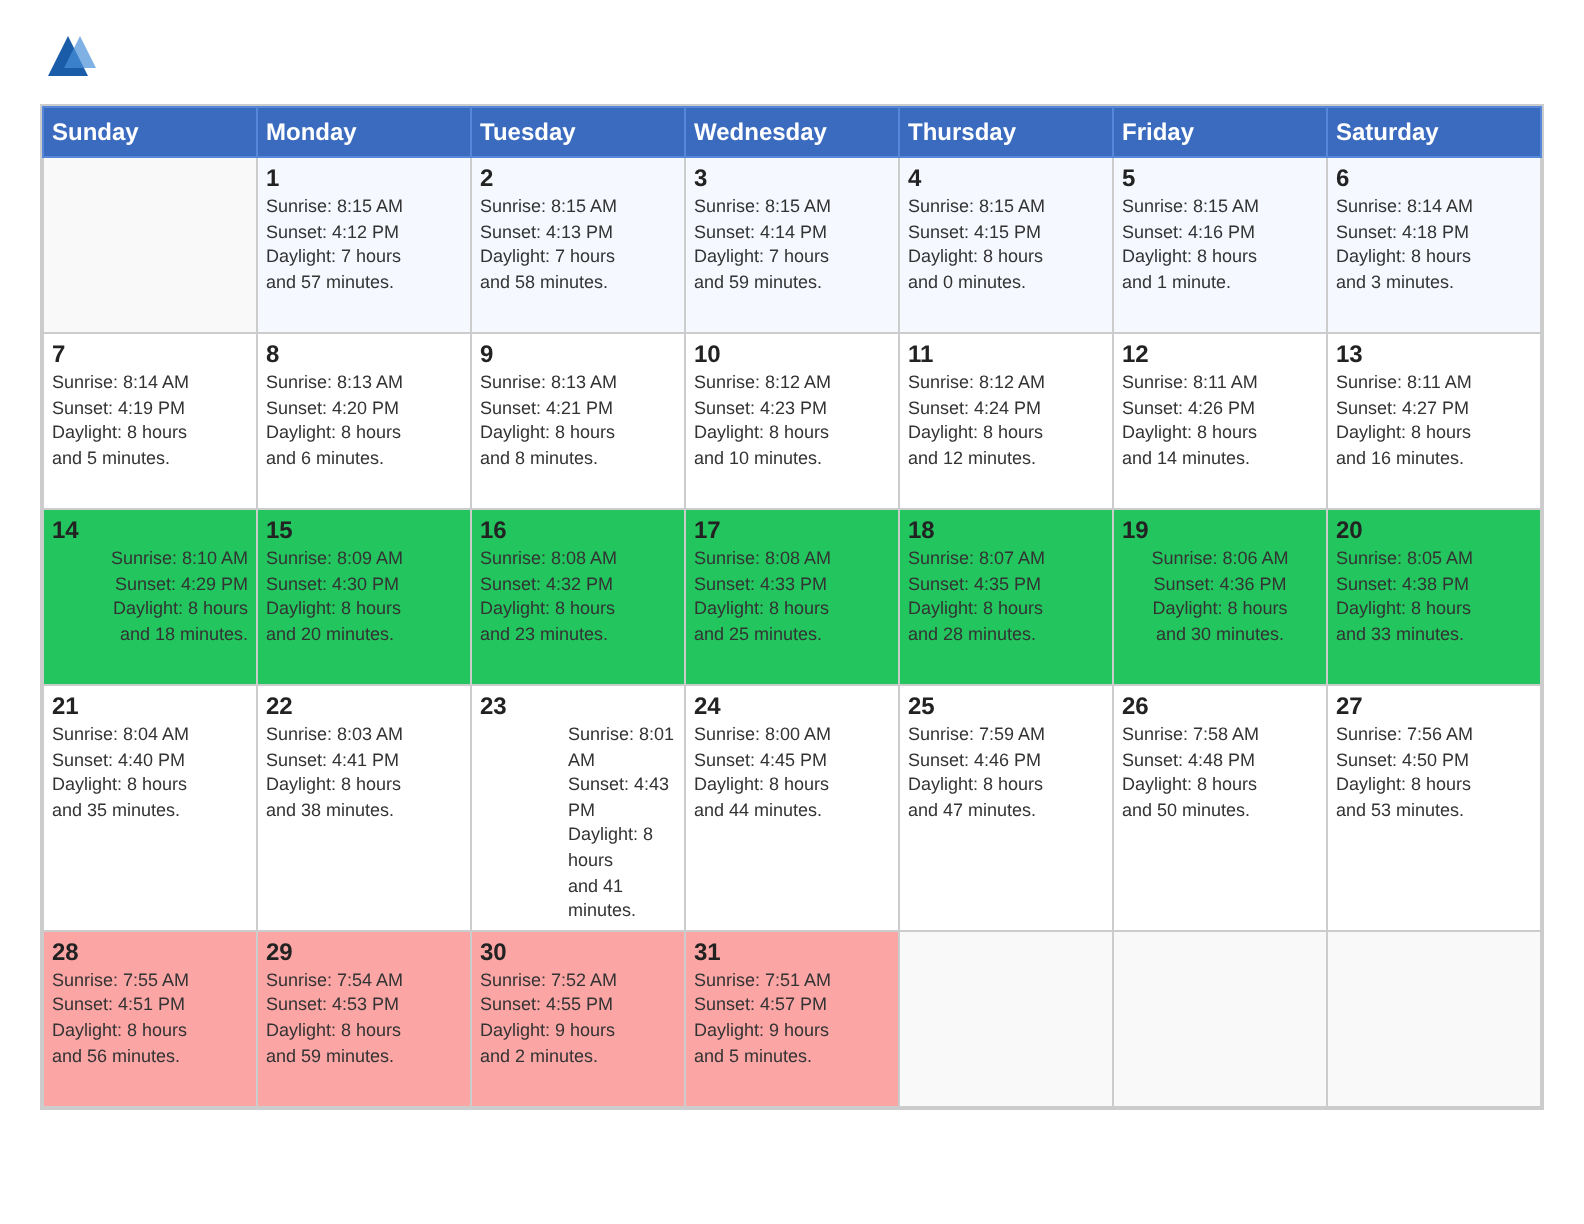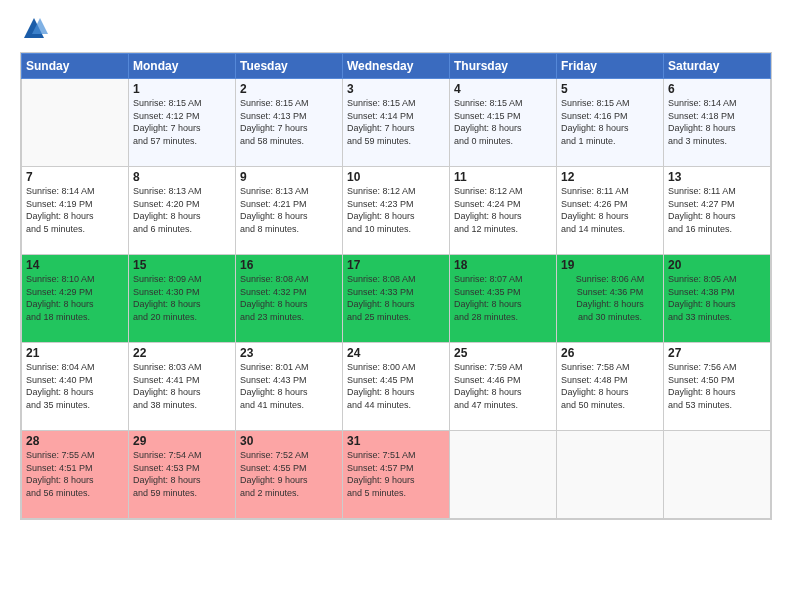--- a/index.html
+++ b/index.html
@@ -232,21 +232,21 @@
               <span class="day-number">13</span>
               <div class="day-info" style="white-space: pre-line;">Sunrise: 8:11 AM
 Sunset: 4:27 PM
 Daylight: 8 hours
 and 16 minutes.</div>
             </td>
           </tr>
           <tr style="background: #22c55e;">
             <td>
               <span class="day-number">14</span>
-              <div class="day-info" style="white-space: pre-line;">Sunrise: 8:10 AM
+              <div class="day-info" style="white-space: pre-line; text-align: right;">Sunrise: 8:10 AM
 Sunset: 4:29 PM
 Daylight: 8 hours
 and 18 minutes.</div>
             </td>
             <td>
               <span class="day-number">15</span>
               <div class="day-info" style="white-space: pre-line;">Sunrise: 8:09 AM
 Sunset: 4:30 PM
 Daylight: 8 hours
 and 20 minutes.</div>
@@ -297,21 +297,21 @@
             </td>
             <td>
               <span class="day-number">22</span>
               <div class="day-info" style="white-space: pre-line;">Sunrise: 8:03 AM
 Sunset: 4:41 PM
 Daylight: 8 hours
 and 38 minutes.</div>
             </td>
             <td>
               <span class="day-number">23</span>
-              <div class="day-info" style="white-space: pre-line;">Sunrise: 8:01 AM
+              <div class="day-info" style="white-space: pre-line; margin-left: 44px;">Sunrise: 8:01 AM
 Sunset: 4:43 PM
 Daylight: 8 hours
 and 41 minutes.</div>
             </td>
             <td>
               <span class="day-number">24</span>
               <div class="day-info" style="white-space: pre-line;">Sunrise: 8:00 AM
 Sunset: 4:45 PM
 Daylight: 8 hours
 and 44 minutes.</div>

